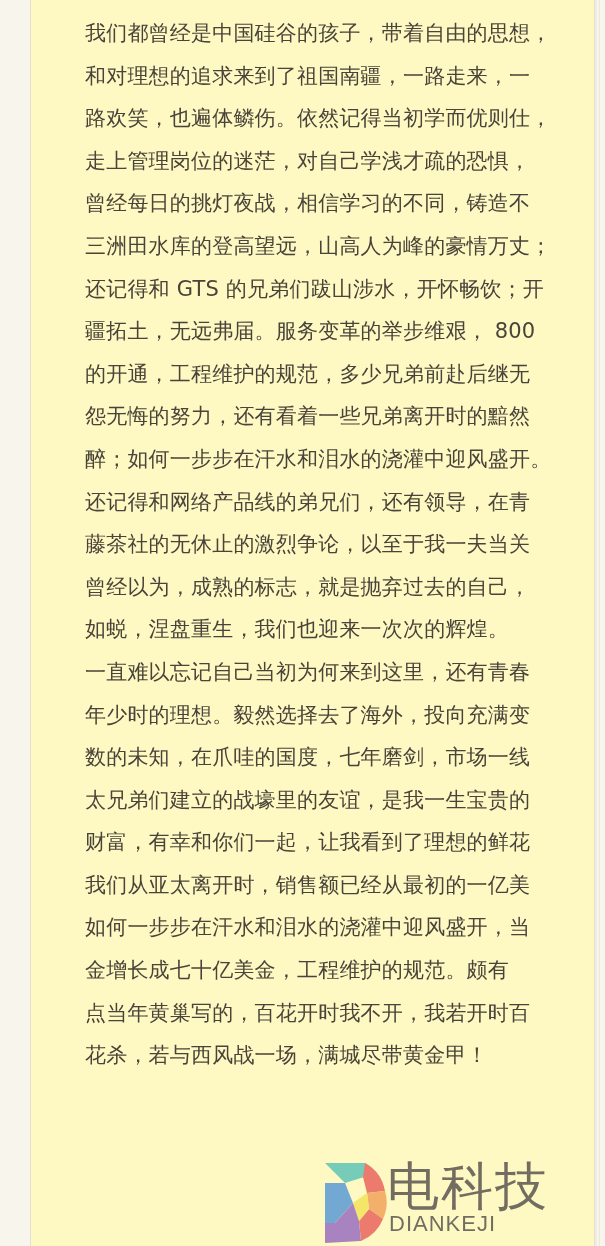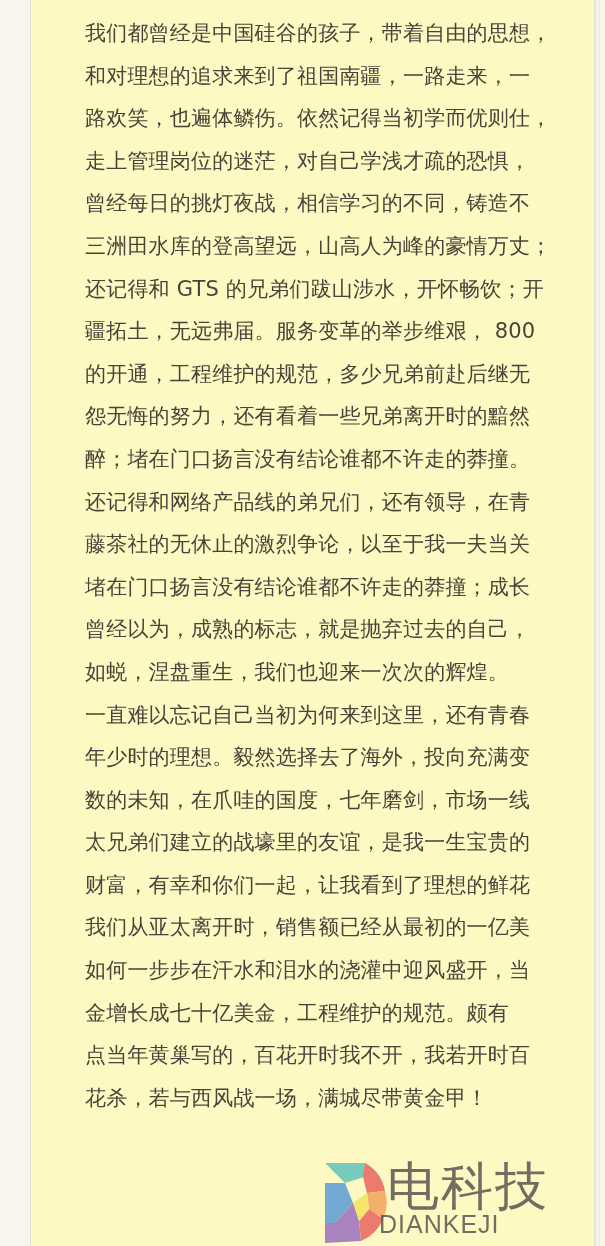--- a/index.html
+++ b/index.html
@@ -72,23 +72,23 @@
       top: -2px;
       font-size: 52px;
       line-height: 50px;
       color: rgba(90, 85, 80, 0.85);
       font-weight: 300;
       letter-spacing: 2px;
       font-family: "DejaVu Sans", sans-serif;
     }
     .wm-en {
       position: absolute;
-      left: 54px;
+      left: 64px;
       top: 46px;
-      font-size: 25px;
+      font-size: 22px;
       line-height: 30px;
       color: rgba(90, 85, 80, 0.85);
       letter-spacing: 1px;
       font-family: "Liberation Sans", sans-serif;
       font-weight: 300;
     }
   </style>
 </head>
 <body>
 
@@ -97,24 +97,23 @@
     <span class="line">我们都曾经是中国硅谷的孩子，带着自由的思想，</span>
     <span class="line">和对理想的追求来到了祖国南疆，一路走来，一</span>
     <span class="line">路欢笑，也遍体鳞伤。依然记得当初学而优则仕，</span>
     <span class="line">走上管理岗位的迷茫，对自己学浅才疏的恐惧，</span>
     <span class="line">曾经每日的挑灯夜战，相信学习的不同，铸造不</span>
     <span class="line">三洲田水库的登高望远，山高人为峰的豪情万丈；</span>
     <span class="line">还记得和 GTS 的兄弟们跋山涉水，开怀畅饮；开</span>
     <span class="line">疆拓土，无远弗届。服务变革的举步维艰， 800</span>
     <span class="line">的开通，工程维护的规范，多少兄弟前赴后继无</span>
     <span class="line">怨无悔的努力，还有看着一些兄弟离开时的黯然</span>
-    <span class="line">醉；堵在门口扬言没有结论谁都不许走的莽撞。</span>
+    <span class="line">醉；如何一步步在汗水和泪水的浇灌中迎风盛开。</span>
     <span class="line">还记得和网络产品线的弟兄们，还有领导，在青</span>
     <span class="line">藤茶社的无休止的激烈争论，以至于我一夫当关</span>
-    <span class="line">堵在门口扬言没有结论谁都不许走的莽撞；成长</span>
     <span class="line">曾经以为，成熟的标志，就是抛弃过去的自己，</span>
     <span class="line">如蜕，涅盘重生，我们也迎来一次次的辉煌。</span>
     <span class="line">一直难以忘记自己当初为何来到这里，还有青春</span>
     <span class="line">年少时的理想。毅然选择去了海外，投向充满变</span>
     <span class="line">数的未知，在爪哇的国度，七年磨剑，市场一线</span>
     <span class="line">太兄弟们建立的战壕里的友谊，是我一生宝贵的</span>
     <span class="line">财富，有幸和你们一起，让我看到了理想的鲜花</span>
     <span class="line">我们从亚太离开时，销售额已经从最初的一亿美</span>
     <span class="line">如何一步步在汗水和泪水的浇灌中迎风盛开，当</span>
     <span class="line">金增长成七十亿美金，工程维护的规范。颇有</span>

